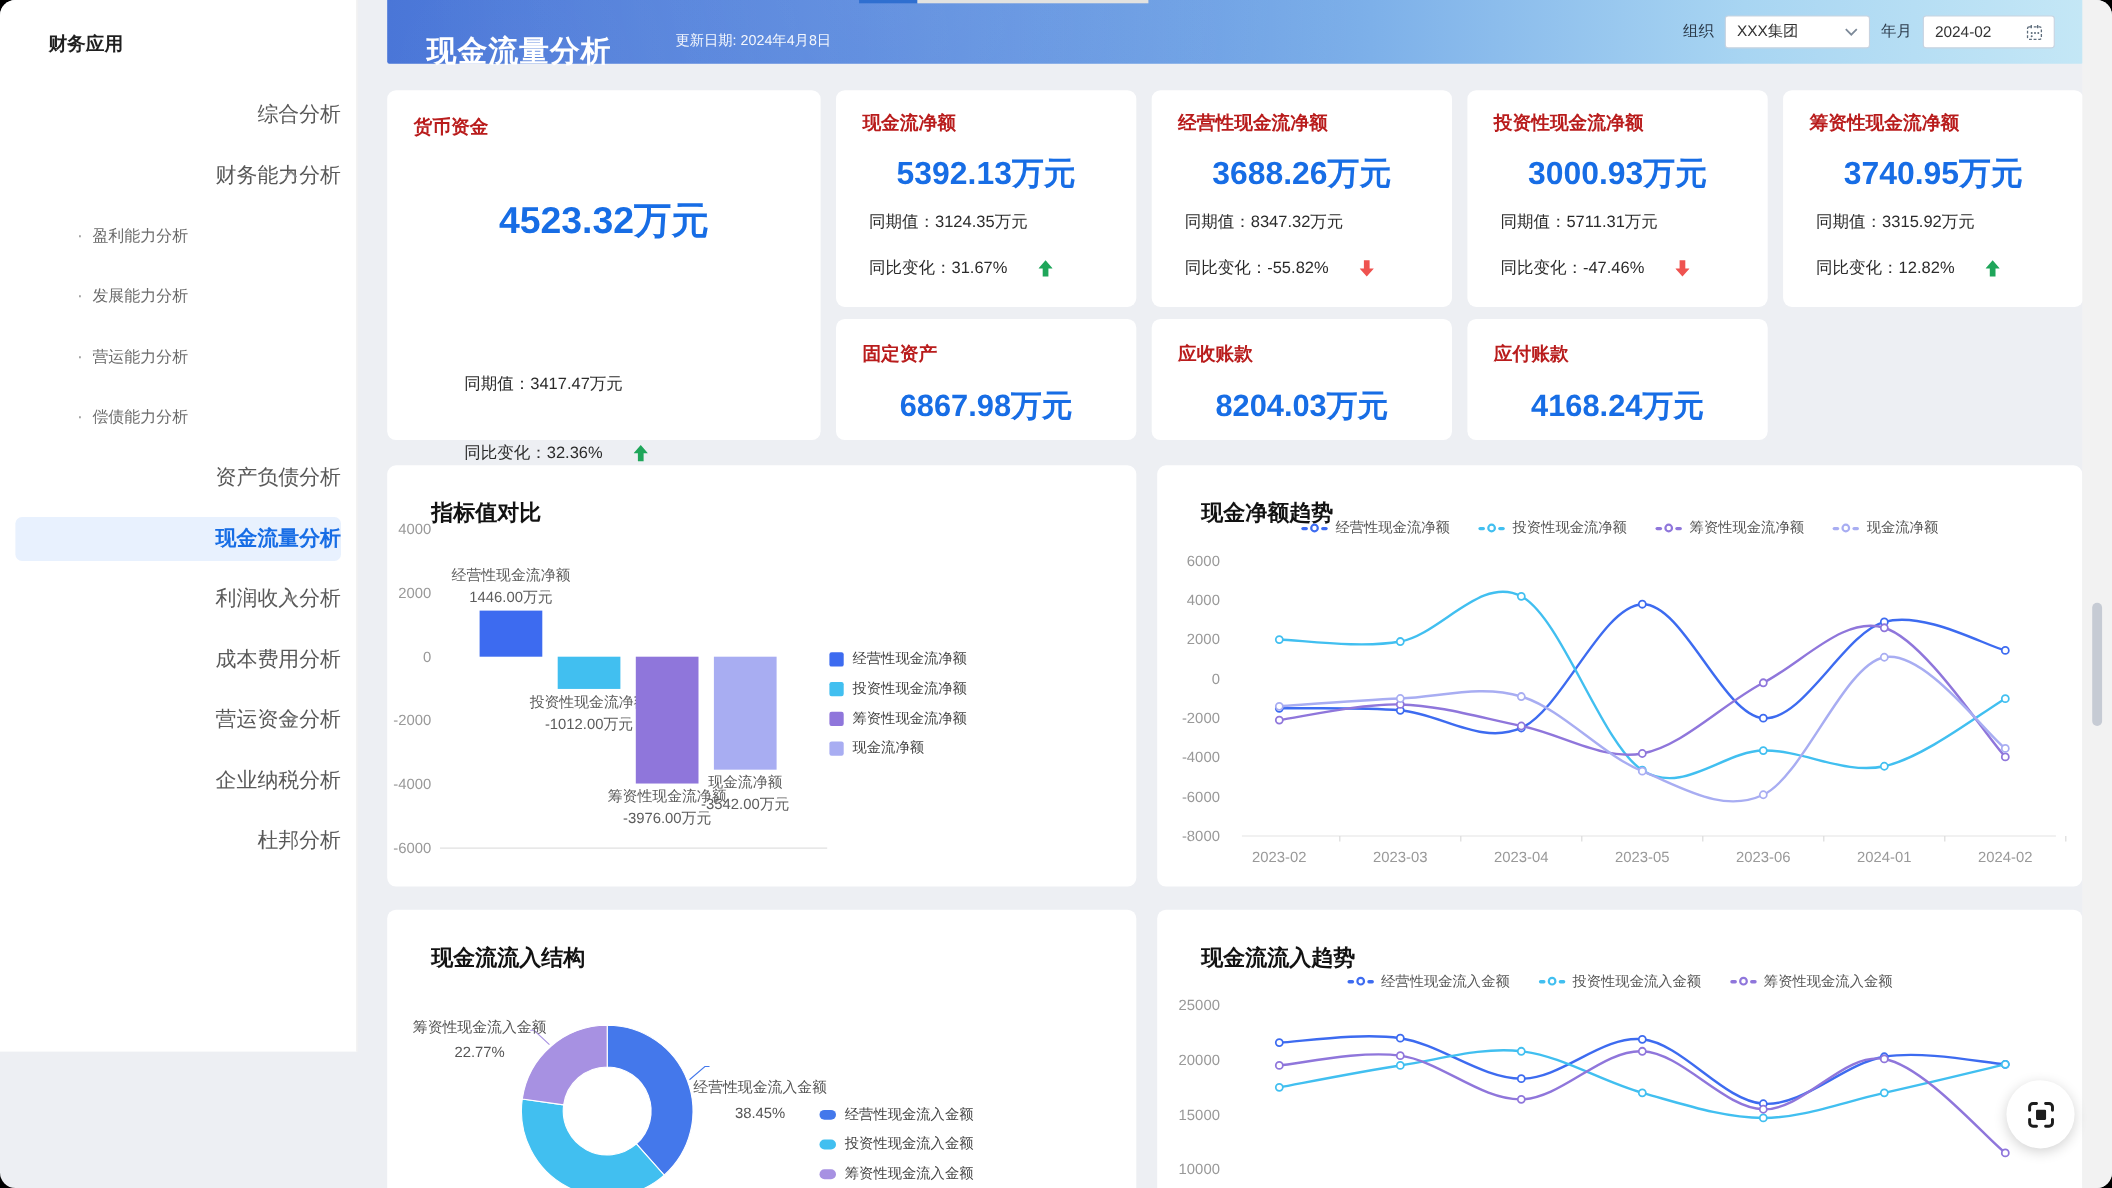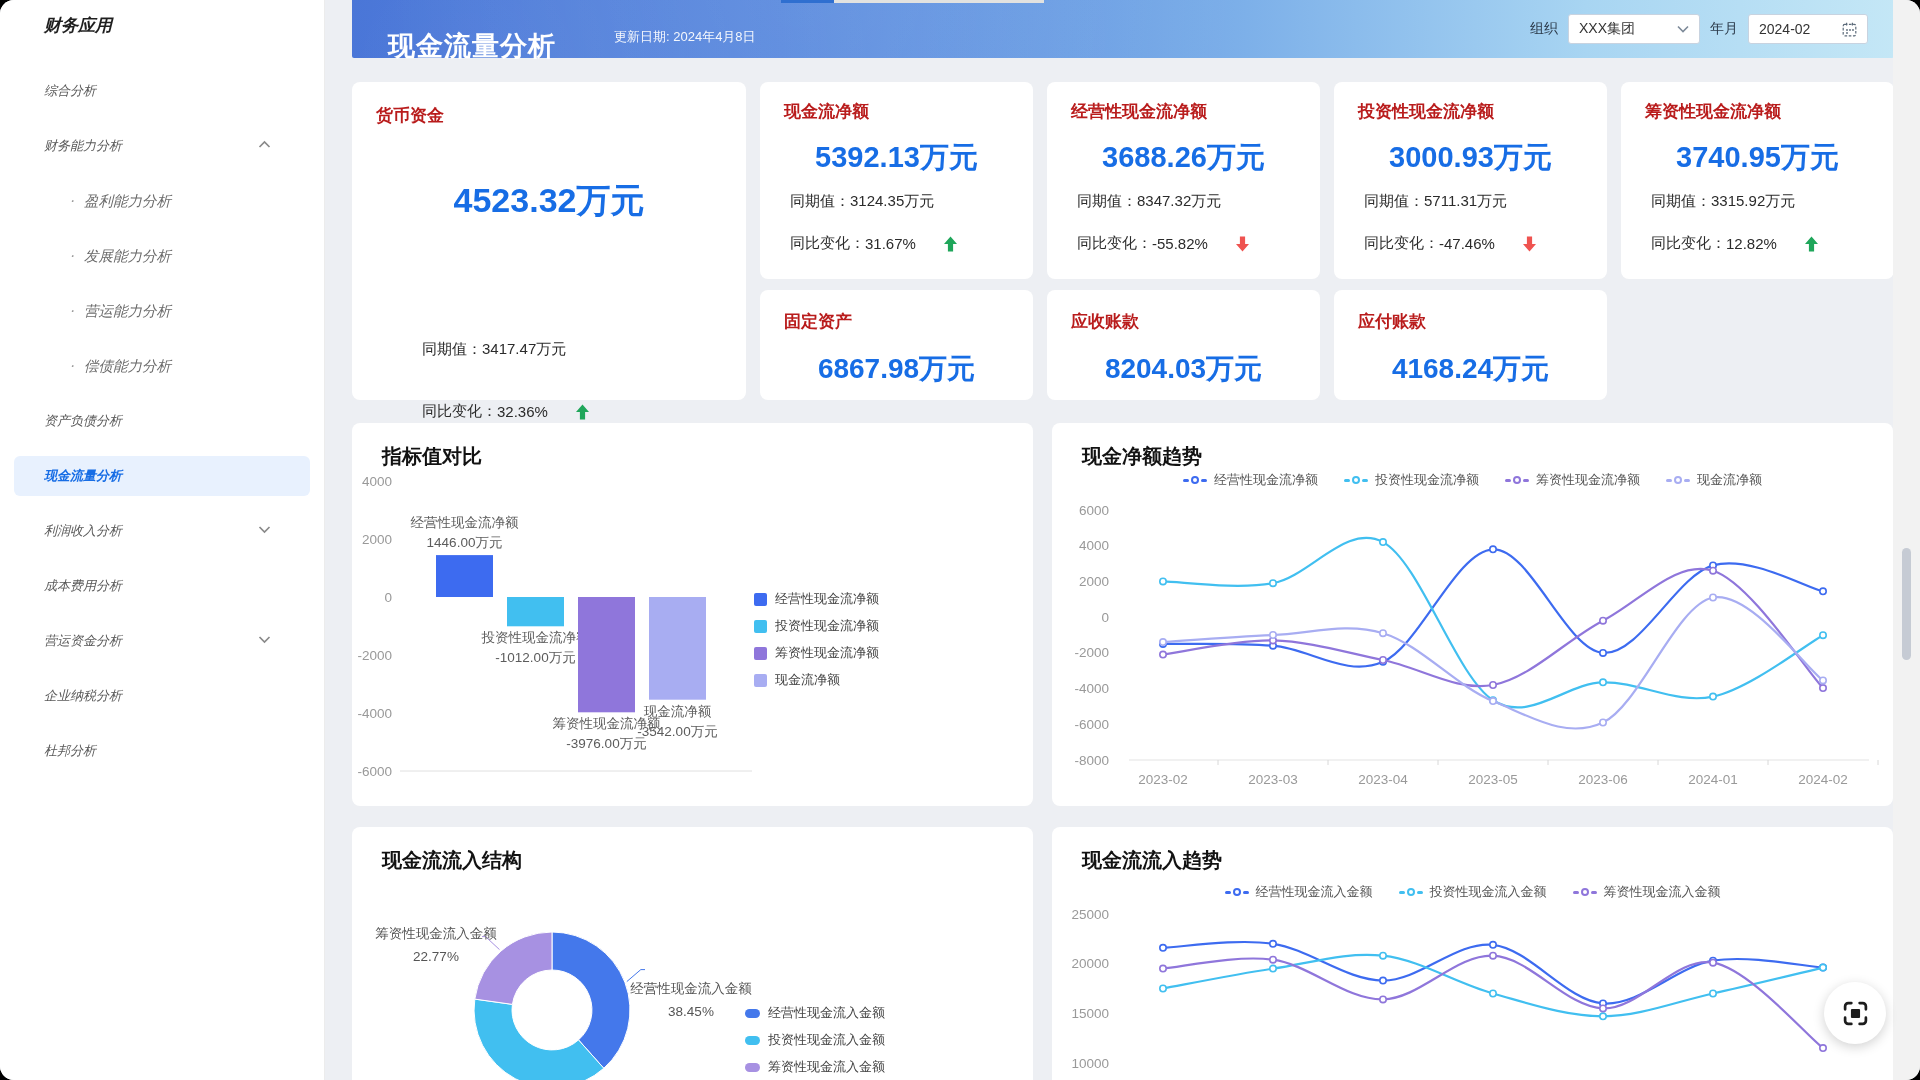--- a/index.html
+++ b/index.html
@@ -4,23 +4,23 @@
 <style>
   html,body{margin:0;padding:0;background:#000;}
   *{box-sizing:border-box;font-family:"Liberation Sans","DejaVu Sans",sans-serif;}
   .screen{position:relative;width:1920px;height:1080px;background:#EDEFF3;border-radius:14px;overflow:hidden;}
 
   
   .edge-dark{position:absolute;left:781px;top:0;width:53px;height:3px;background:#2f6fd0;z-index:9;}
   .edge-light{position:absolute;left:834px;top:0;width:210px;height:3px;background:#e2e2e0;z-index:9;}
 
   
-  .sidebar{position:absolute;left:0;top:0;width:325px;height:1080px;background:#fff;border-right:1px solid #ececec;padding-top:6px;z-index:5;font-style:italic;}
+  .sidebar{position:absolute;left:0;top:0;width:325px;height:956px;background:#fff;border-right:1px solid #ececec;padding-top:20px;z-index:5;}
   .brand{height:40px;line-height:40px;padding-left:44px;font-size:17px;font-weight:700;color:#1f1f1f;margin-bottom:25px;}
-  .si{position:relative;height:40px;line-height:40px;margin:0 14px 15px;padding-left:30px;font-size:13px;color:#595959;border-radius:6px;cursor:pointer;}
+  .si{position:relative;height:40px;line-height:40px;margin:0 14px 15px;padding-left:30px;font-size:19px;color:#595959;border-radius:6px;cursor:pointer;text-align:right;}
   .si.active{background:#E8F1FE;color:#176DE5;font-weight:700;}
   .si .chev{position:absolute;right:39px;top:14px;}
   .sub{position:relative;height:40px;line-height:40px;margin:0 14px 15px;padding-left:70px;font-size:14.5px;color:#6b6b6b;cursor:pointer;}
   .sub .dot{position:absolute;left:56px;top:0;color:#9a9a9a;font-size:16px;}
 
   
   .main{position:absolute;left:325px;top:0;width:1595px;height:1080px;}
   .banner{position:relative;margin:0 26px 0 27px;height:58px;border-radius:0 0 2px 2px;
     background:linear-gradient(90deg,#3a6ad4 0%,#4f82dc 28%,#7db0e9 58%,#a8d5f2 80%,#c4e7f6 100%);}
   .banner::before{content:"";position:absolute;inset:0;
@@ -46,21 +46,21 @@
   .kpi-balance .kpi-title{top:20px;}
   .kpi-line{position:absolute;font-size:15px;color:#2b2b2b;display:flex;align-items:center;}
   .kpi-primary .kpi-prev{left:70px;top:258px;}
   .kpi-primary .kpi-yoy{left:70px;top:320px;}
   .kpi-flow .kpi-prev{left:30px;top:110px;}
   .kpi-flow .kpi-yoy{left:30px;top:152px;}
   .kpi-arrow{margin-left:28px;display:inline-flex;}
 
   
   .charts{margin:23px 26px 0 27px;display:grid;grid-template-columns:681px 841px;grid-template-rows:383px 383px;gap:21px 19px;}
-  .ctitle{position:absolute;left:28px;top:18px;margin:2px;font-size:20px;font-weight:700;color:#121212;}
+  .ctitle{position:absolute;left:28px;top:18px;margin:12px;font-size:20px;font-weight:700;color:#121212;}
   .chart-svg{position:absolute;inset:0;width:100%;height:100%;}
   .hlegend{position:absolute;width:100%;display:flex;justify-content:center;gap:26px;}
   .hlegend .li{display:flex;align-items:center;gap:7px;font-size:13px;color:#555;cursor:pointer;}
   .lg-line{display:inline-flex;align-items:center;gap:2px;}
   .lg-line i{display:block;width:6px;height:3px;border-radius:2px;background:currentColor;}
   .lg-line u{display:block;width:8px;height:8px;border:2px solid currentColor;border-radius:50%;background:#fff;}
   .vlegend{position:absolute;display:flex;flex-direction:column;gap:9px;}
   .vlegend .li{display:flex;align-items:center;gap:8px;font-size:13px;color:#444;cursor:pointer;}
   .sw-square{width:13px;height:13px;border-radius:2px;display:inline-block;}
   .sw-pill{width:15px;height:9px;border-radius:5px;display:inline-block;}

